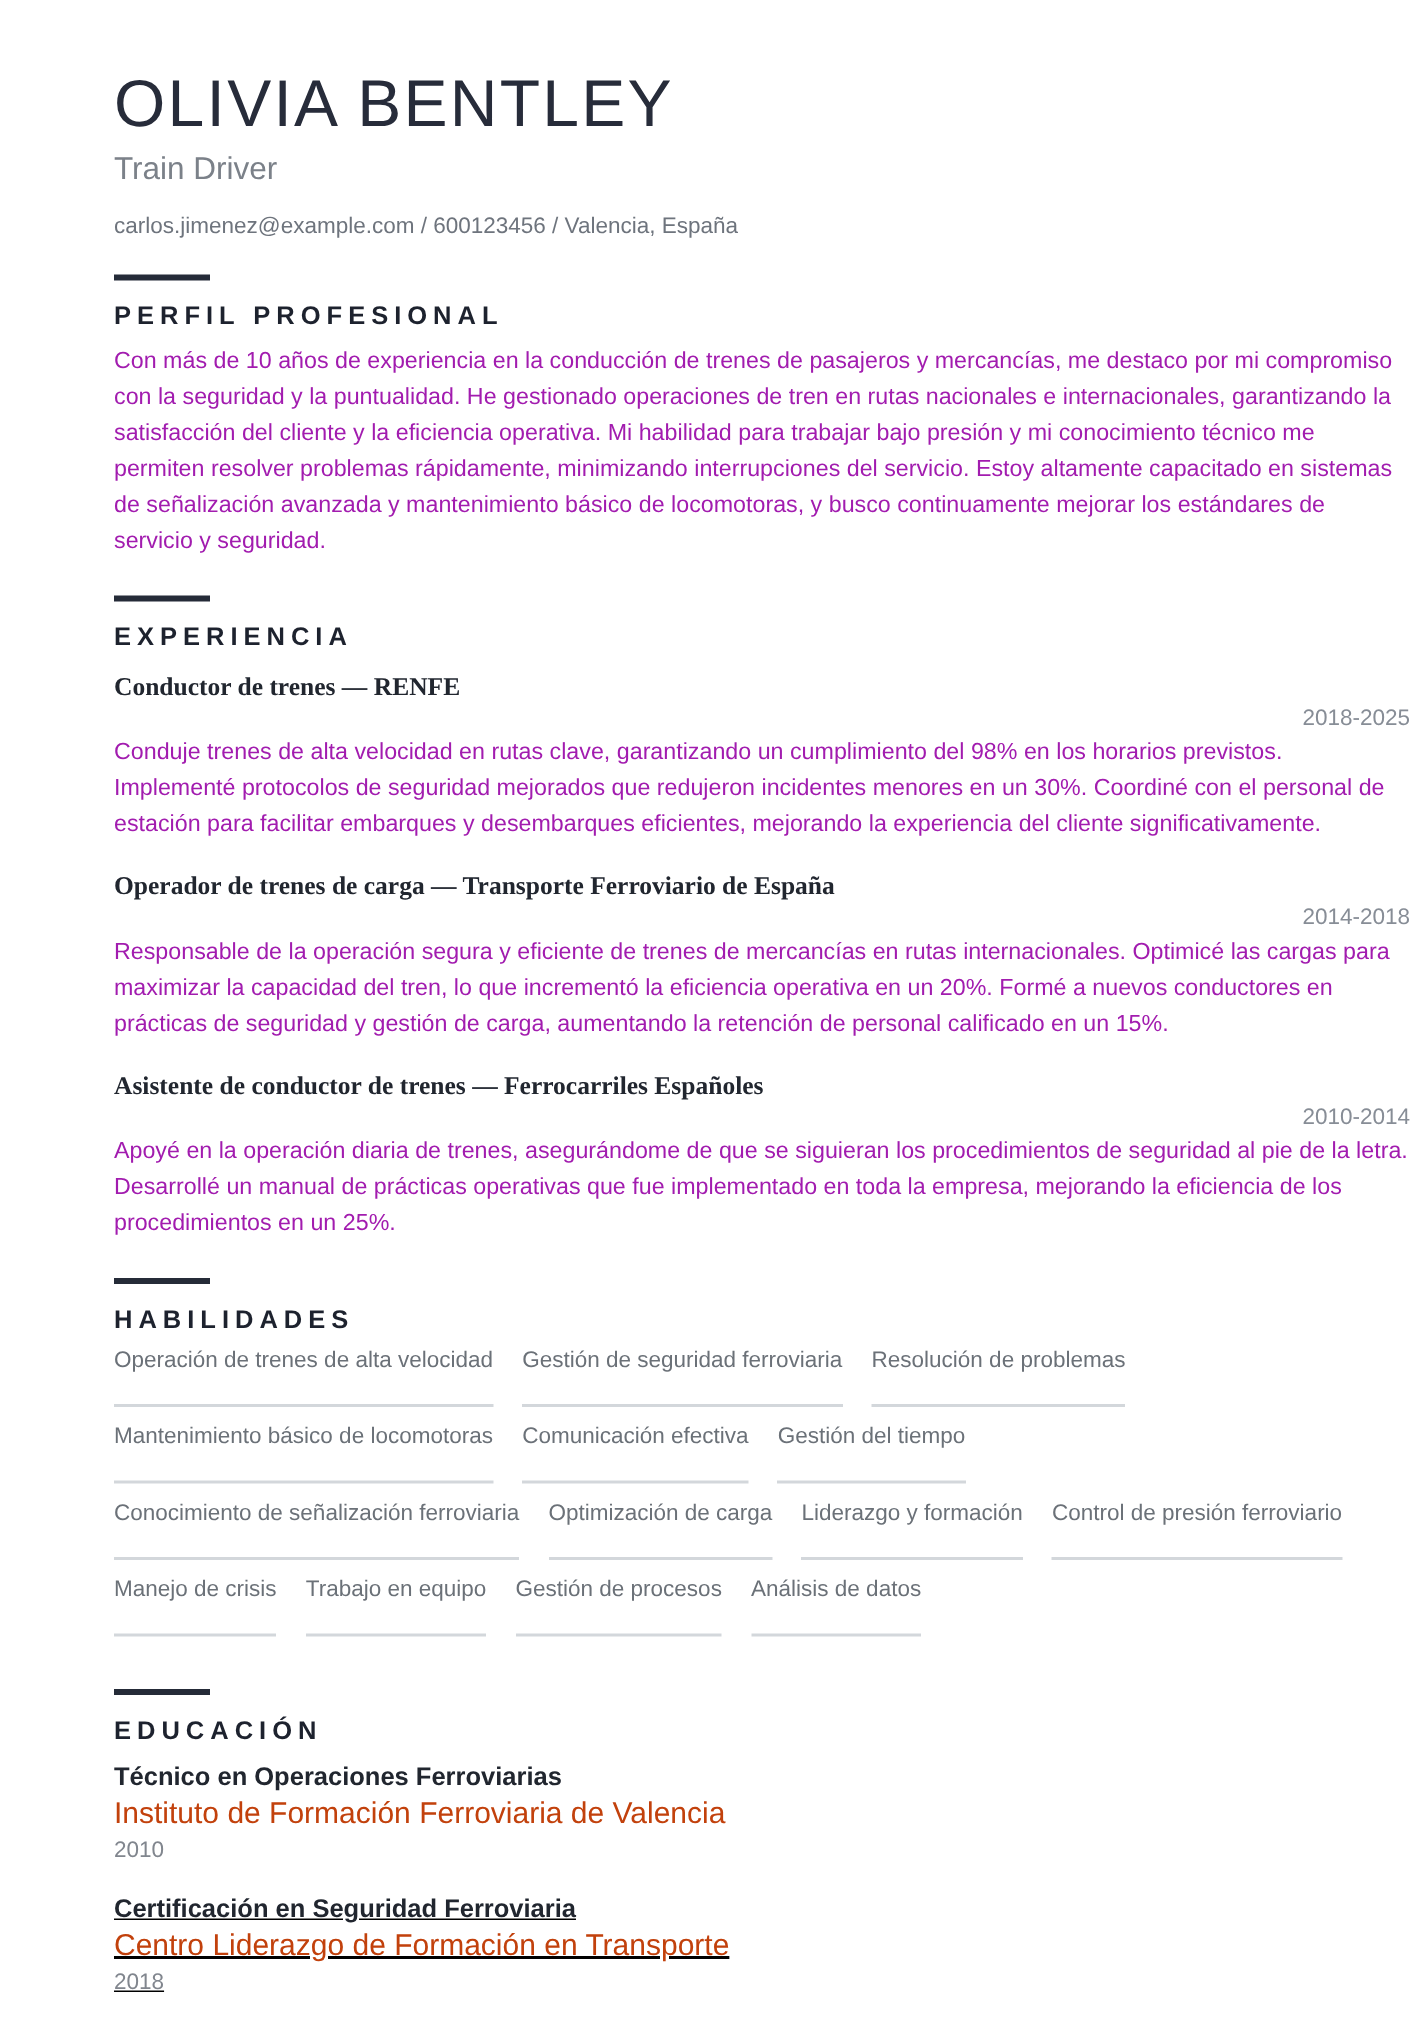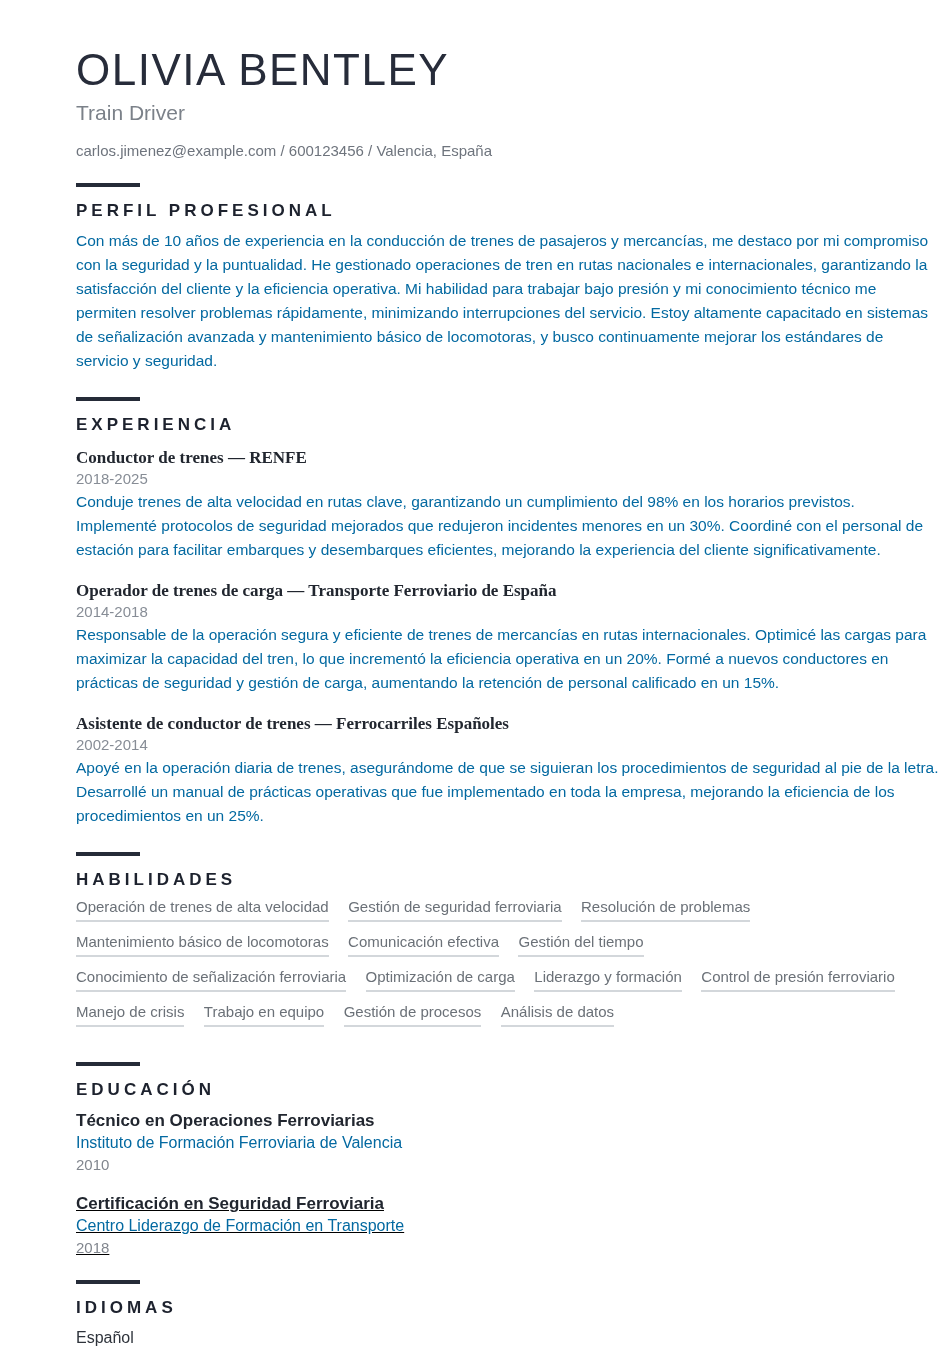--- a/index.html
+++ b/index.html
@@ -48,60 +48,61 @@
   .section-heading {
     font-size: 17px;
     font-weight: bold;
     letter-spacing: 4px;
     color: #1d222e;
     margin-top: 14px;
     margin-bottom: 8px;
   }
   .body-text {
     font-size: 15.5px;
-    color: #0369a1;
+    color: #a21caf;
     line-height: 24px;
   }
   
   .job { margin-top: 12px; margin-bottom: 18px; }
   .job:last-child { margin-bottom: 0; }
   .job-name {
     font-size: 17px;
     font-weight: bold;
     color: #21262f;
     line-height: 21px;
     font-family: Liberation Serif, serif;
   }
   .job-dates {
     font-size: 15px;
     color: #878d96;
     margin: 2px 0 3px 0;
+    text-align: right;
   }
   
   .skills-wrap { margin-top: 6px; }
   .skill-chip {
     display: inline-block;
     font-size: 15px;
     color: #6b7178;
     border-bottom: 2px solid #d3d7db;
-    padding-bottom: 5px;
+    padding-bottom: 21px;
     margin: 0 15px 11px 0;
   }
   
   .edu-entry { margin-top: 10px; margin-bottom: 20px; }
   .edu-entry:last-child { margin-bottom: 0; text-decoration: underline; }
   .edu-degree {
     font-size: 17px;
     font-weight: bold;
     color: #21262f;
     line-height: 21px;
   }
   .edu-inst {
-    font-size: 16px;
-    color: #0369a1;
+    font-size: 20px;
+    color: #c2410c;
     margin-top: 3px;
   }
   .edu-year {
     font-size: 15px;
     color: #81868e;
     margin-top: 4px;
   }
   
   .lang-item {
     font-size: 16px;
@@ -137,21 +138,21 @@
     </div>
 
     <div class="job">
       <div class="job-name">Operador de trenes de carga — Transporte Ferroviario de España</div>
       <div class="job-dates">2014-2018</div>
       <div class="body-text">Responsable de la operación segura y eficiente de trenes de mercancías en rutas internacionales. Optimicé las cargas para maximizar la capacidad del tren, lo que incrementó la eficiencia operativa en un 20%. Formé a nuevos conductores en prácticas de seguridad y gestión de carga, aumentando la retención de personal calificado en un 15%.</div>
     </div>
 
     <div class="job">
       <div class="job-name">Asistente de conductor de trenes — Ferrocarriles Españoles</div>
-      <div class="job-dates">2002-2014</div>
+      <div class="job-dates">2010-2014</div>
       <div class="body-text">Apoyé en la operación diaria de trenes, asegurándome de que se siguieran los procedimientos de seguridad al pie de la letra. Desarrollé un manual de prácticas operativas que fue implementado en toda la empresa, mejorando la eficiencia de los procedimientos en un 25%.</div>
     </div>
   </div>
 
   <div class="section">
     <div class="section-bar"></div>
     <div class="section-heading">HABILIDADES</div>
     <div class="skills-wrap">
       <span class="skill-chip">Operación de trenes de alta velocidad</span>
       <span class="skill-chip">Gestión de seguridad ferroviaria</span>

